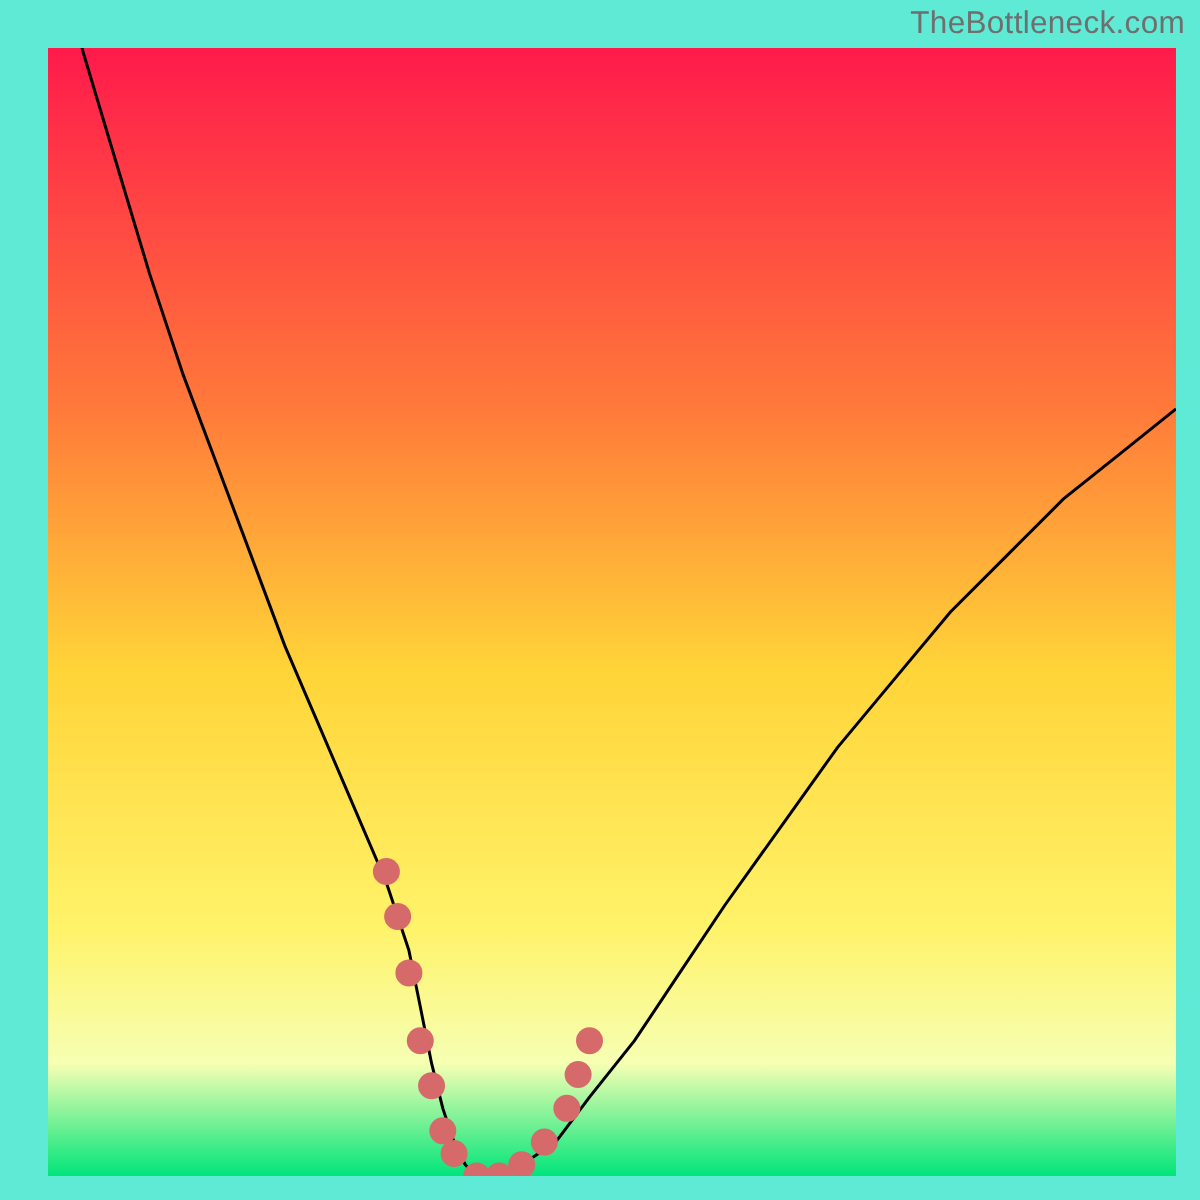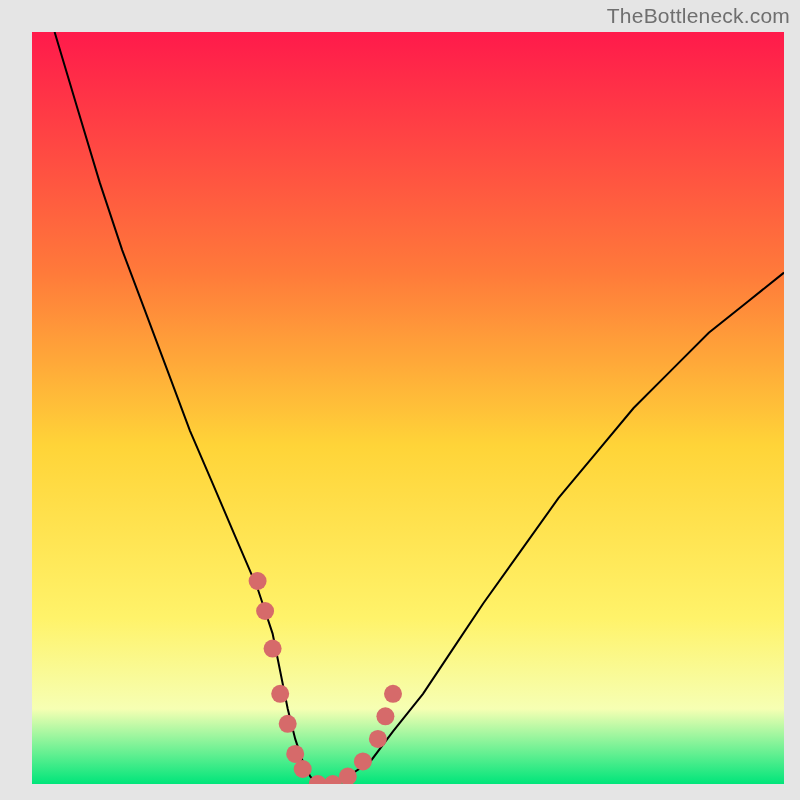--- a/index.html
+++ b/index.html
@@ -10,21 +10,21 @@
     background: #000;
     overflow: hidden;
     font-family: Arial, Helvetica, sans-serif;
   }
   .frame {
     position: absolute;
     top: 0;
     left: 0;
     width: 800px;
     height: 800px;
-    background: #e5e5e5;
+    background: #5eead4;
   }
   .watermark {
     position: absolute;
     top: 4px;
     right: 10px;
     color: #6f6f6f;
     font-size: 21px;
     font-weight: 500;
     letter-spacing: 0.2px;
     z-index: 5;

